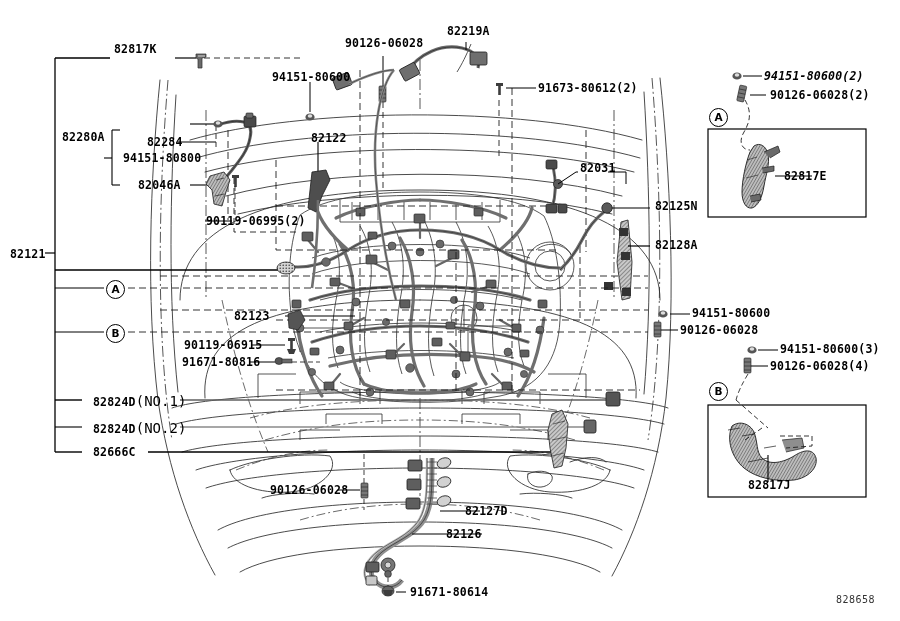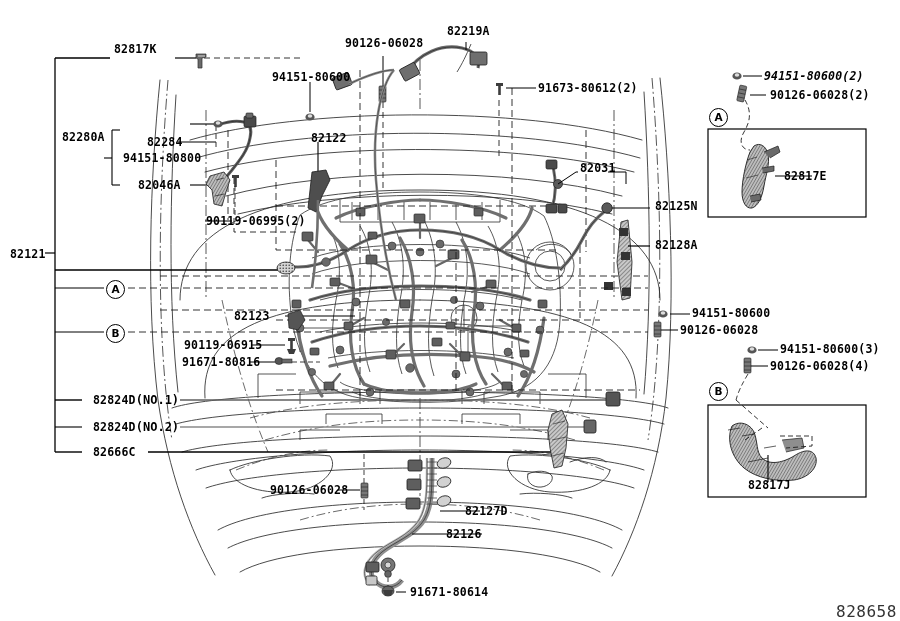--- a/index.html
+++ b/index.html
@@ -4,23 +4,23 @@
 <title>Parts Diagram</title>
 <style>
   html,body{margin:0;padding:0;background:#ffffff;}
   body{width:900px;height:621px;overflow:hidden;
        font-family:"DejaVu Sans Mono","Liberation Mono",monospace;}
   #stage{position:relative;width:900px;height:621px;background:#fff;}
   #stage svg{position:absolute;left:0;top:0;}
   .lbl{position:absolute;white-space:nowrap;color:#000;
        font-family:"DejaVu Sans Mono","Liberation Mono",monospace;
        font-size:11.5px;font-weight:bold;letter-spacing:0.2px;}
-  .lbl .sub{font-size:12px;font-weight:bold;letter-spacing:0;text-align:center;}
+  .lbl .sub{font-size:14px;font-weight:normal;letter-spacing:0;text-align:center;}
   .code{position:absolute;font-family:"DejaVu Sans Mono","Liberation Mono",monospace;
-        font-size:16px;color:#333;letter-spacing:0.5px;margin-top:8px;}
+        font-size:10px;color:#333;letter-spacing:0.5px;}
   .circlbl{position:absolute;width:17px;height:17px;border:1.3px solid #000;
            border-radius:50%;font-size:10.5px;font-weight:bold;text-align:center;
            line-height:16px;background:#fff;
            font-family:"DejaVu Sans","Liberation Sans",sans-serif;}
 </style>
 </head>
 <body>
 
 <div id="stage">
 

